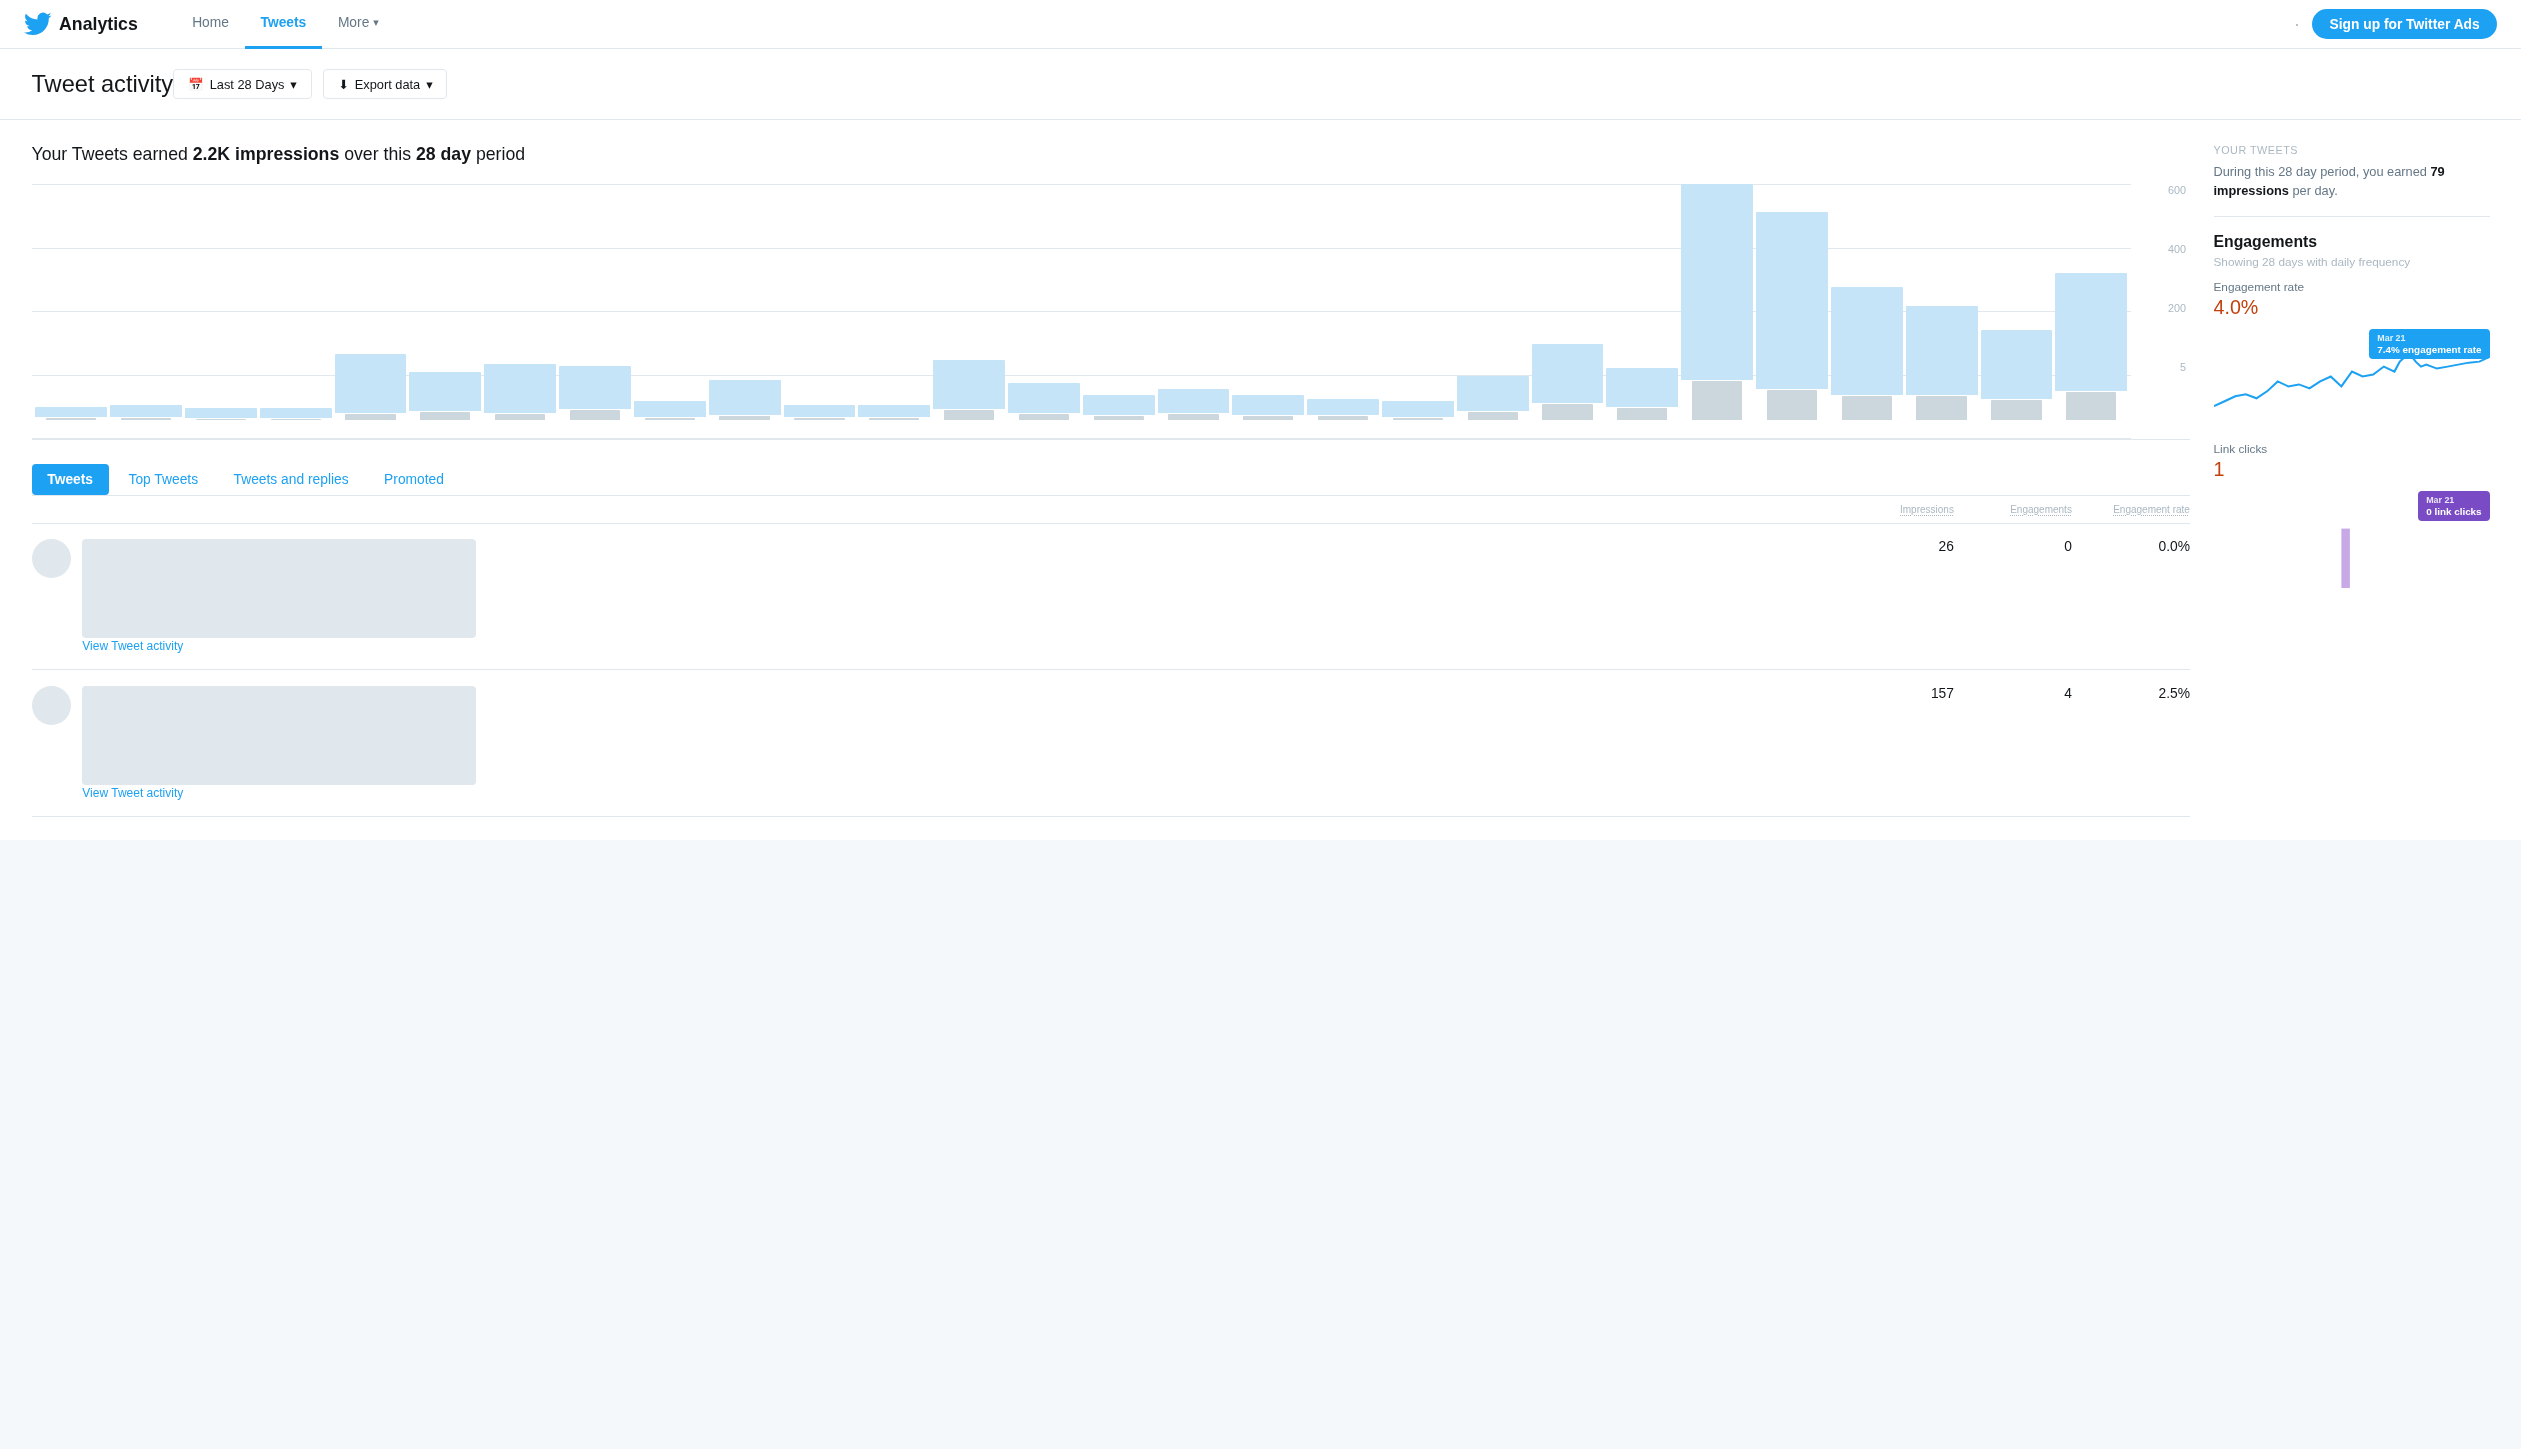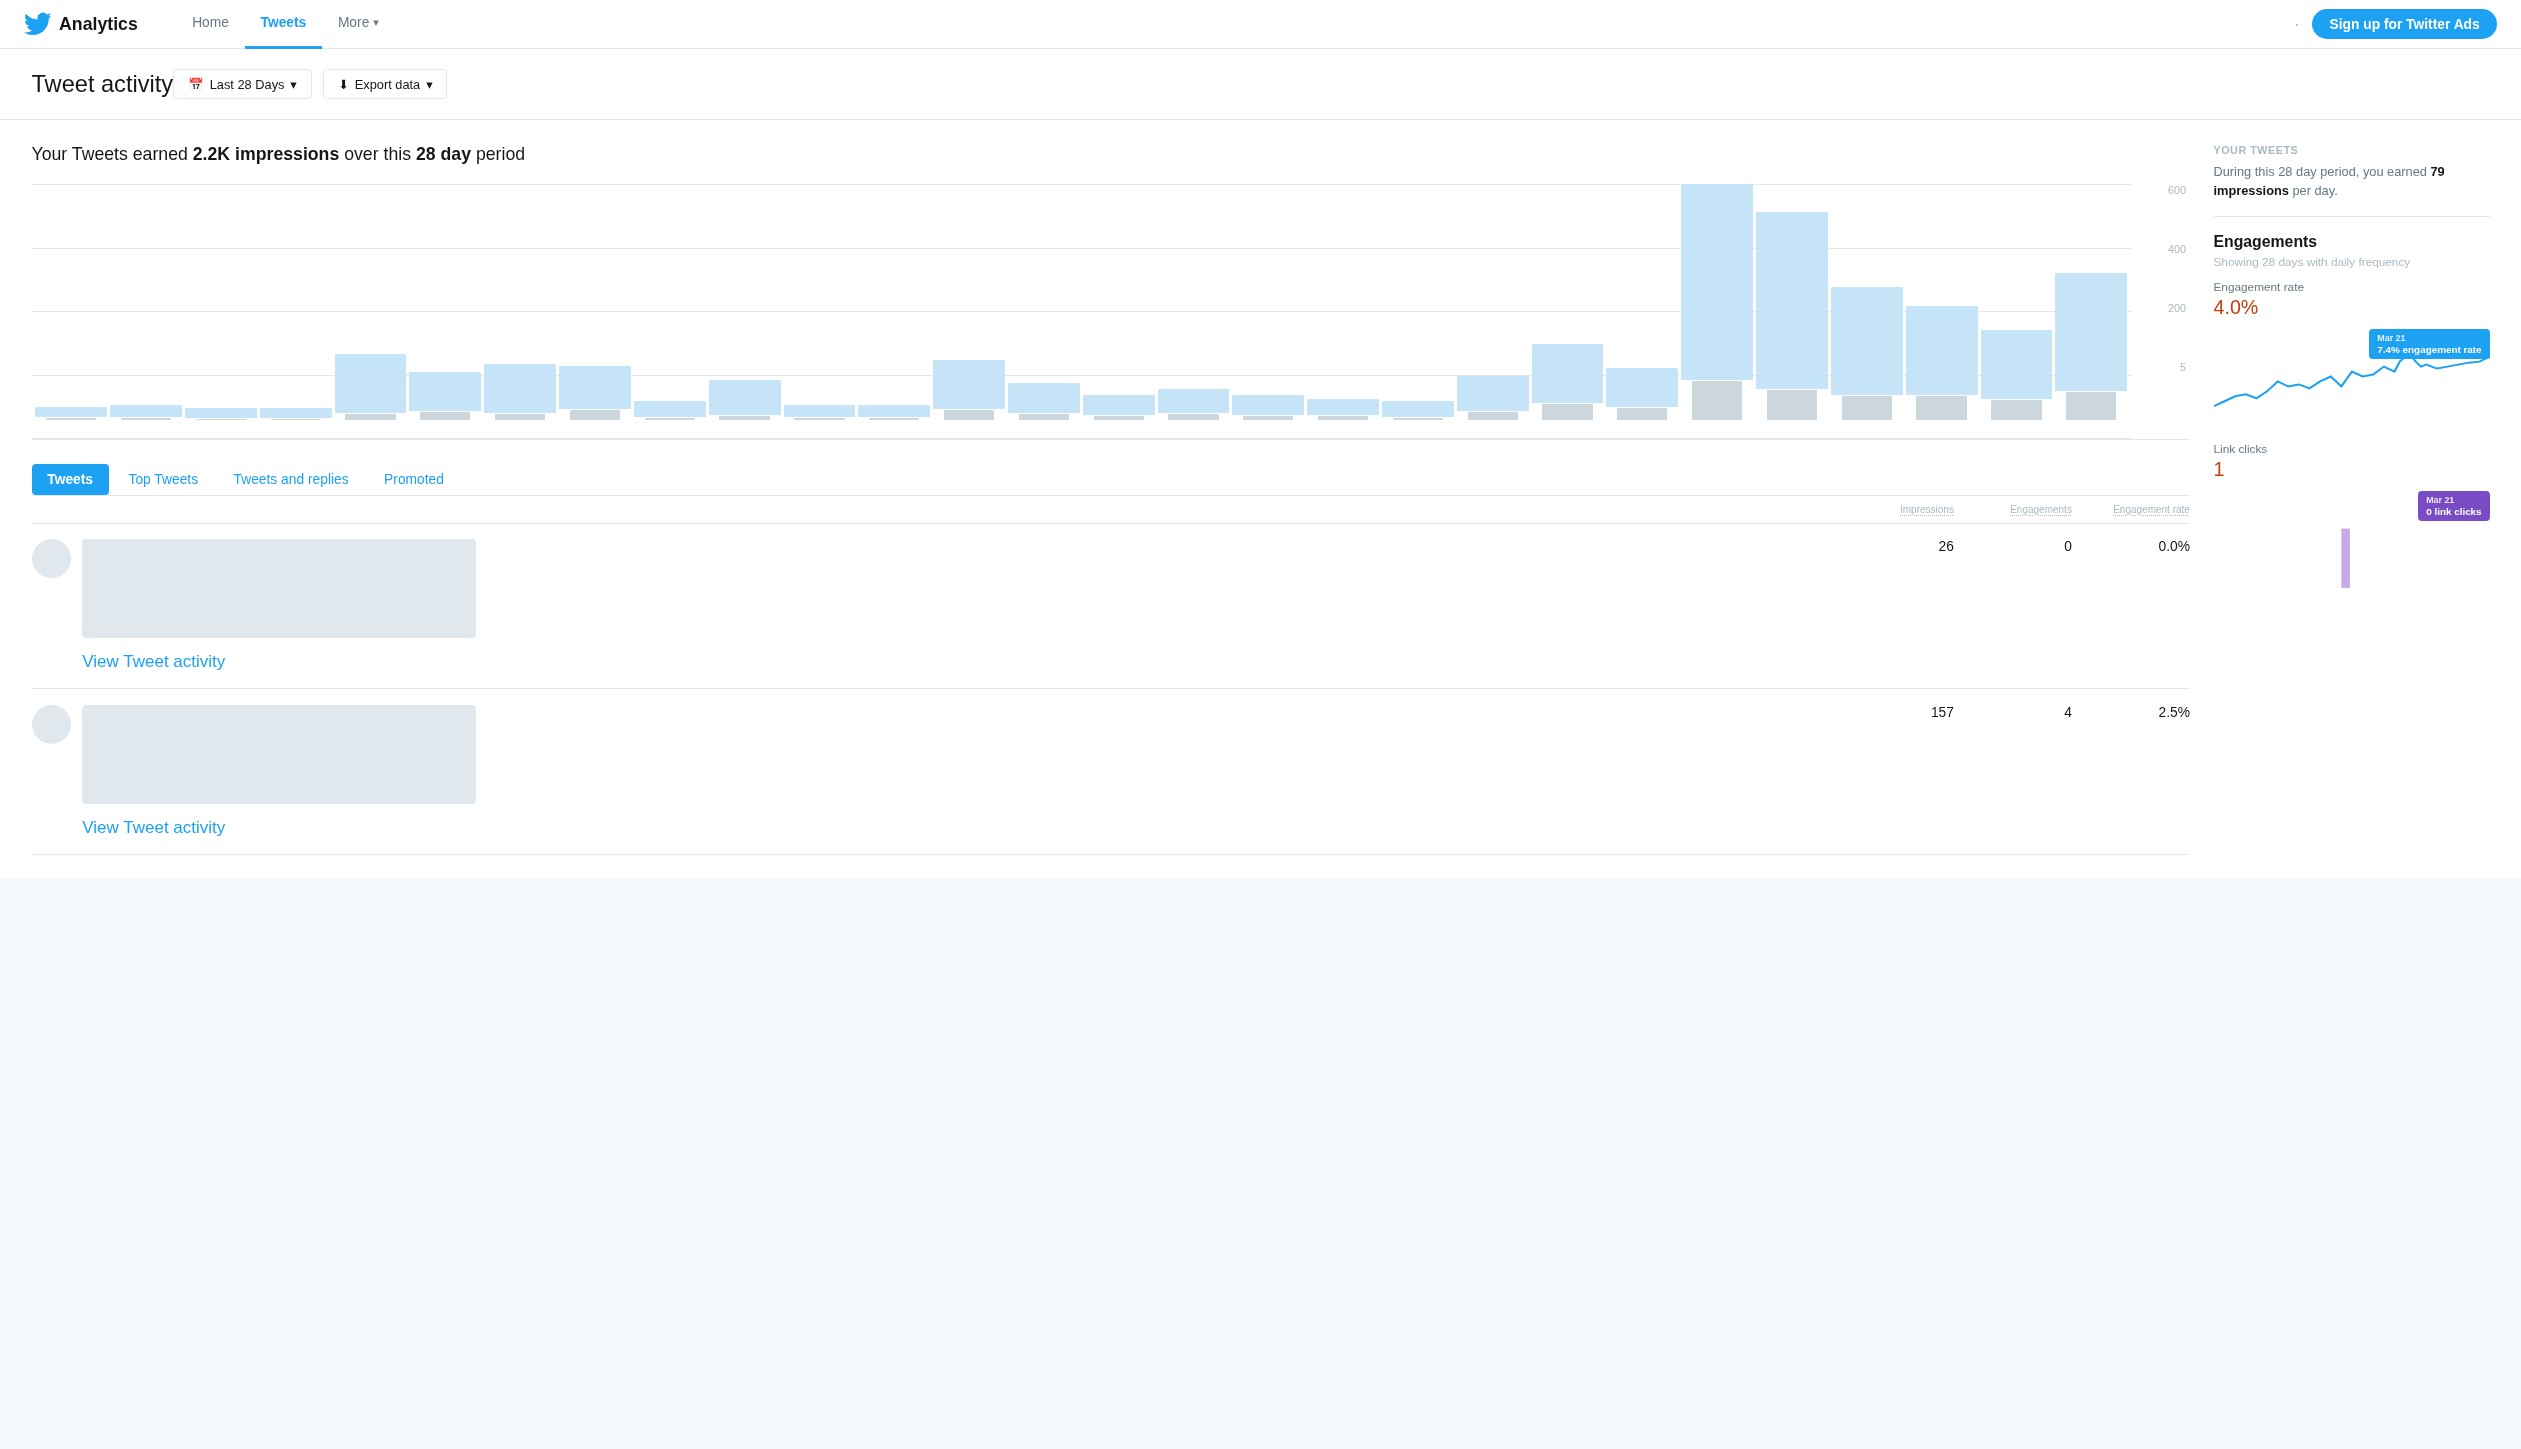--- a/index.html
+++ b/index.html
@@ -264,42 +264,42 @@
     }
     .tweet-placeholder {
       background: #e1e8ed;
       border-radius: 3.9px;
       height: 99px;
       width: 100%;
       max-width: 394px;
     }
     .view-activity {
       color: #1da1f2;
-      font-size: 17px;
-      margin-top: 14px;
+      font-size: 12px;
+      margin-top: 1px;
       cursor: pointer;
     }
     .tweet-stats {
       display: flex;
       align-items: center;
     }
     .tweet-stat {
       width: 118px;
       text-align: right;
       font-size: 13.8px;
       color: #14171a;
     }
 
     
     .sidebar-label {
       font-size: 10.8px;
       color: #aab8c2;
       text-transform: uppercase;
       letter-spacing: 0.5px;
-      font-weight: 700;
+      font-weight: 400;
       margin-bottom: 5.9px;
     }
     .sidebar-text {
       font-size: 12.8px;
       color: #657786;
       line-height: 1.5;
       margin-bottom: 15.8px;
     }
     .sidebar-text strong { color: #14171a; }
     .sidebar-divider {

